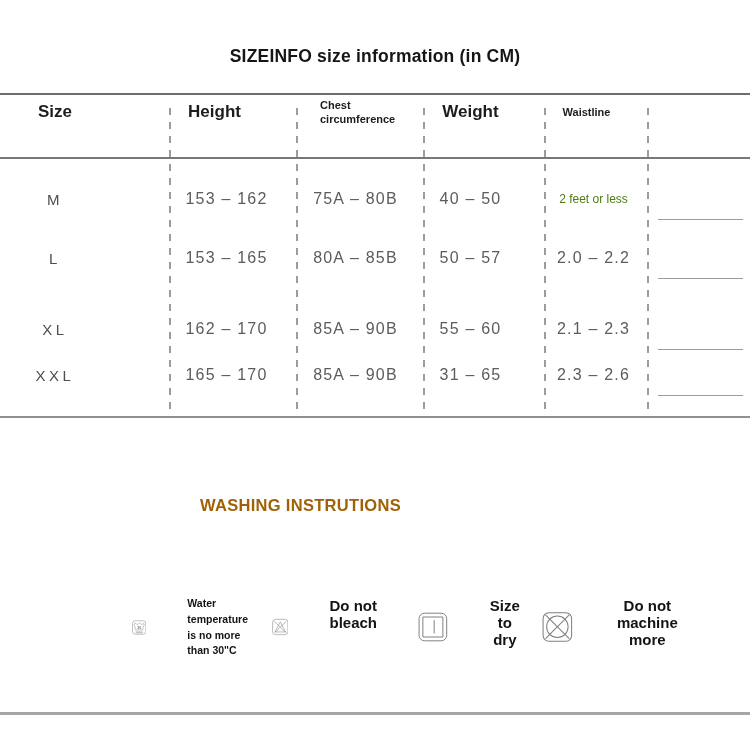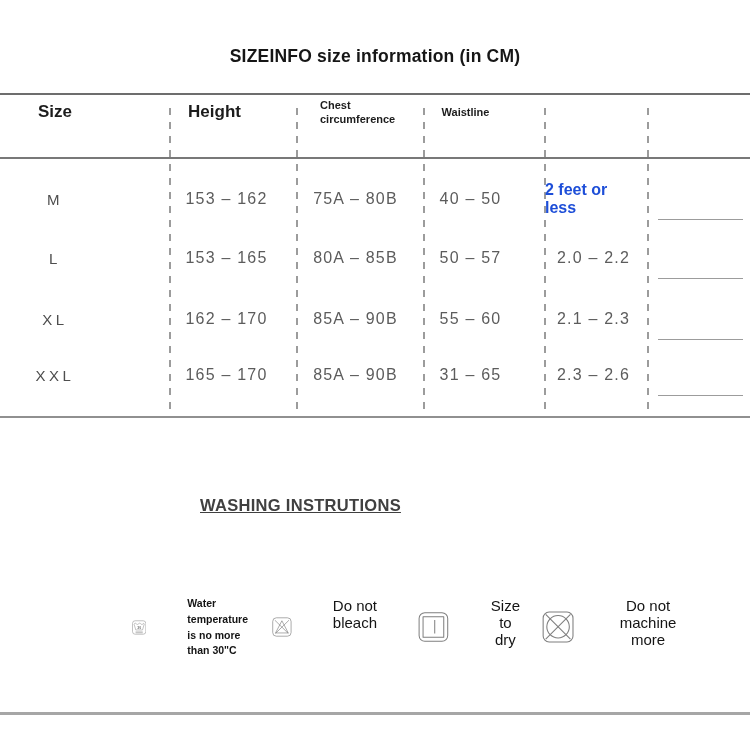--- a/index.html
+++ b/index.html
@@ -36,32 +36,32 @@
   .c6 { width:102px; position:relative; }
   .header .c2 { padding-right:38px; }
   .header .c3 { justify-content:flex-start; padding-left:23px; padding-right:0; text-align:left; }
   .header .c5 { padding-right:20px; }
   .head-lg { font-size:17px; font-weight:700; color:#1c1c1c; }
   .head-sm { font-size:11px; font-weight:700; color:#1c1c1c; line-height:1.3; }
   .pre { white-space:pre-line; }
   .drow { height:30px; }
   .size-lbl { font-size:15px; color:#4e4e4e; letter-spacing:3.5px; }
   .val { font-size:16px; color:#5c5c5c; letter-spacing:1.2px; }
-  .feet { font-size:16px; font-weight:700; color:#1d4ed8; letter-spacing:0; }
+  .feet { font-size:12px; font-weight:400; color:#4d7c0f; letter-spacing:0; }
   .note-line { position:absolute; top:20px; left:10px; width:85px; border-top:1.6px solid #9c9c9c; }
   
   .wash-title {
     position:absolute; top:496px; left:200px; margin:0;
-    font-size:16.5px; font-weight:700; color:#404040; letter-spacing:.3px;text-decoration:underline;
+    font-size:16.5px; font-weight:700; color:#a16207; letter-spacing:.3px;
   }
   .wgroup { position:absolute; top:592px; display:flex; flex-direction:row;gap:41px; }
   .wicon { display:block; }
   .wicon .stroke { stroke:#7f7f7f; fill:none; stroke-width:2.3; stroke-linejoin:round; }
   .wicon text { fill:#6e6e6e; font-weight:700; font-size:17px; font-family:"Liberation Sans",sans-serif; }
-  .wlabel { font-size:15px; font-weight:400; color:#141414; text-align:center; margin-top:5px; }
+  .wlabel { font-size:15px; font-weight:700; color:#141414; text-align:center; margin-top:5px; }
   .wlabel-sm { font-size:10.5px; font-weight:700; color:#141414; text-align:left; line-height:1.5; margin-top:4px; }
   .g1 { left:93px;  width:155px; } .g1 svg { margin-left:39px; }
   .g2 { left:237px; width:140px; } .g2 svg { margin-left:35px; }
   .g3 { left:381px; width:140px; } .g3 svg { margin-left:37px; }
   .g4 { left:503px; width:178px; } .g4 svg { margin-left:39px; }
 </style>
 </head>
 <body>
 
 <div class="canvas">
@@ -77,20 +77,21 @@
   <div class="vsep" style="left:296px"></div>
   <div class="vsep" style="left:423px"></div>
   <div class="vsep" style="left:544px"></div>
   <div class="vsep" style="left:647px"></div>
 
   <div class="trow header">
     <div class="cell c1 head-lg">Size</div>
     <div class="cell c2 head-lg">Height</div>
     <div class="cell c3 head-sm pre">Chest
 circumference</div>
+    <div class="cell c4 head-lg">Weight</div>
     <div class="cell c5 head-sm">Waistline</div>
     <div class="cell c6"></div>
   </div>
 
   <div class="trow drow" style="top:184px">
     <div class="cell c1 size-lbl">M</div>
     <div class="cell c2 val">153 – 162</div>
     <div class="cell c3 val">75A – 80B</div>
     <div class="cell c4 val">40 – 50</div>
     <div class="cell c5 feet">2 feet or less</div>
@@ -103,21 +104,21 @@
     <div class="cell c1 size-lbl">L</div>
     <div class="cell c2 val">153 – 165</div>
     <div class="cell c3 val">80A – 85B</div>
     <div class="cell c4 val">50 – 57</div>
     <div class="cell c5 val">2.0 – 2.2</div>
     <div class="cell c6">
         <div class="note-line"></div>
       </div>
   </div>
 
-  <div class="trow drow" style="top:304px">
+  <div class="trow drow" style="top:314px">
     <div class="cell c1 size-lbl">XL</div>
     <div class="cell c2 val">162 – 170</div>
     <div class="cell c3 val">85A – 90B</div>
     <div class="cell c4 val">55 – 60</div>
     <div class="cell c5 val">2.1 – 2.3</div>
     <div class="cell c6">
         <div class="note-line"></div>
       </div>
   </div>
 

